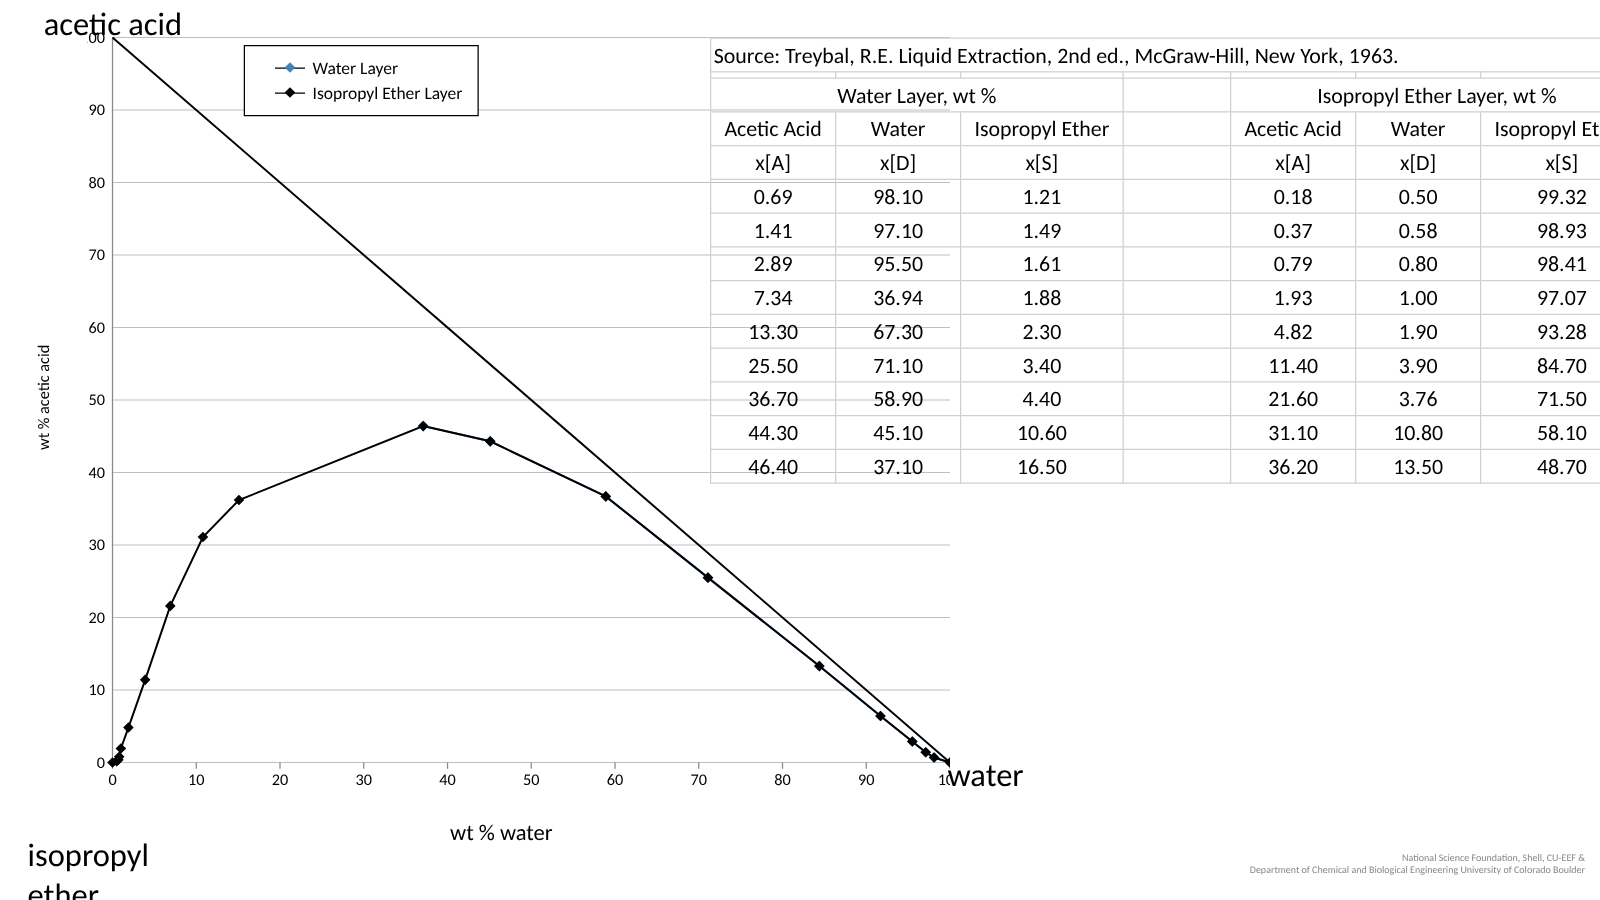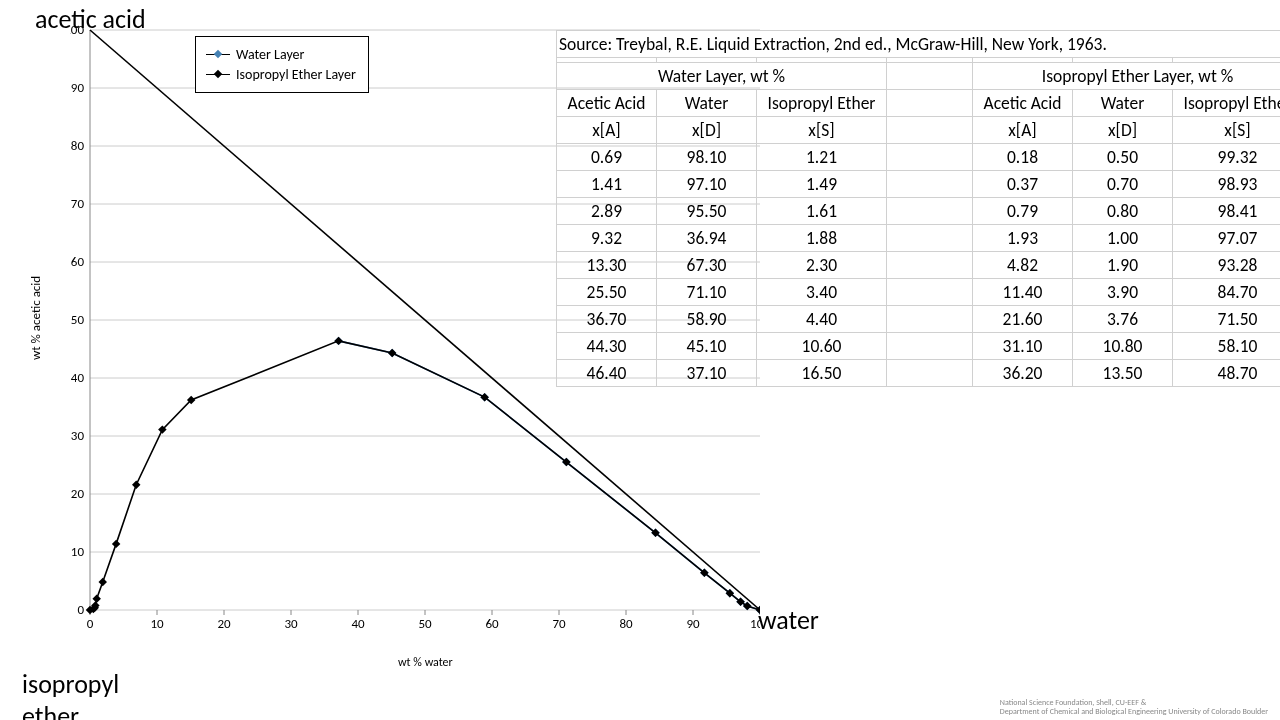--- a/index.html
+++ b/index.html
@@ -2,35 +2,35 @@
 <html><head>
 <meta charset="utf-8">
 <style>
   html,body{margin:0;padding:0;width:1280px;height:720px;background:#fff;
     font-family:"Calibri","Segoe UI",Arial,sans-serif;color:#000;overflow:hidden}
   .vertex-label{position:absolute;font-size:26px}
   #chart-box{position:absolute;left:70px;top:25px;width:690px;height:605px}
   #plot{position:absolute;left:0;top:0;width:690px;height:605px}
   #yaxis-label{position:absolute;left:28px;top:360px;transform:rotate(-90deg);
     transform-origin:left top;font-size:13px}
-  #xaxis-label{position:absolute;left:398px;top:655px;font-size:12px}
+  #xaxis-label{position:absolute;left:360px;top:655px;font-size:18px}
   #legend{position:absolute;left:195px;top:36px;background:#fff;
-    border:1px solid #000;padding:6px 12px 6px 10px;font-size:14px;width:150px}
+    border:1px solid #000;padding:6px 12px 6px 24px;font-size:14px;width:150px}
   .leg-row{display:flex;align-items:center;margin:3px 0}
   .leg-line{width:24px;height:0;border-top:1.5px solid #000;position:relative;margin-right:6px}
   .leg-dot{width:6px;height:6px;position:absolute;left:9px;top:-4px}
   .leg-dot.blue{background:#4682b4;transform:rotate(45deg)}
   .leg-dot.black{background:#000;border-radius:0;transform:rotate(45deg)}
-  #tbl-wrap{position:absolute;left:556px;top:30px;width:704px}
+  #tbl-wrap{position:absolute;left:568px;top:30px;width:704px}
   table{border-collapse:collapse;width:100%;font-size:17.5px;table-layout:fixed}
   td,th{border:1px solid #d0d0d0;text-align:center;padding:2px 4px;font-weight:normal}
   .src td{text-align:left;padding-left:2px}
   col.spacer{width:86px}
   col.c{width:100px}
-  #footer{position:absolute;right:12px;bottom:4px;font-size:8px;color:#888;text-align:left;line-height:1.1}
+  #footer{position:absolute;right:12px;bottom:19px;font-size:8px;color:#888;text-align:right;line-height:1.1}
 </style>
 </head>
 <body>
 
 <div class="vertex-label" style="left:35px;top:3px">acetic acid</div>
 <div class="vertex-label" style="left:22px;top:668px;white-space:pre">isopropyl
 ether</div>
 <div class="vertex-label" style="left:758px;top:604px">water</div>
 
 <div id="yaxis-label">wt % acetic acid</div>
@@ -191,34 +191,34 @@
           <td>0.18</td>
           <td>0.50</td>
           <td>99.32</td>
         </tr>
         <tr>
           <td>1.41</td>
           <td>97.10</td>
           <td>1.49</td>
           <td></td>
           <td>0.37</td>
-          <td>0.70</td>
+          <td>0.58</td>
           <td>98.93</td>
         </tr>
         <tr>
           <td>2.89</td>
           <td>95.50</td>
           <td>1.61</td>
           <td></td>
           <td>0.79</td>
           <td>0.80</td>
           <td>98.41</td>
         </tr>
         <tr>
-          <td>9.32</td>
+          <td>7.34</td>
           <td>36.94</td>
           <td>1.88</td>
           <td></td>
           <td>1.93</td>
           <td>1.00</td>
           <td>97.07</td>
         </tr>
         <tr>
           <td>13.30</td>
           <td>67.30</td>

